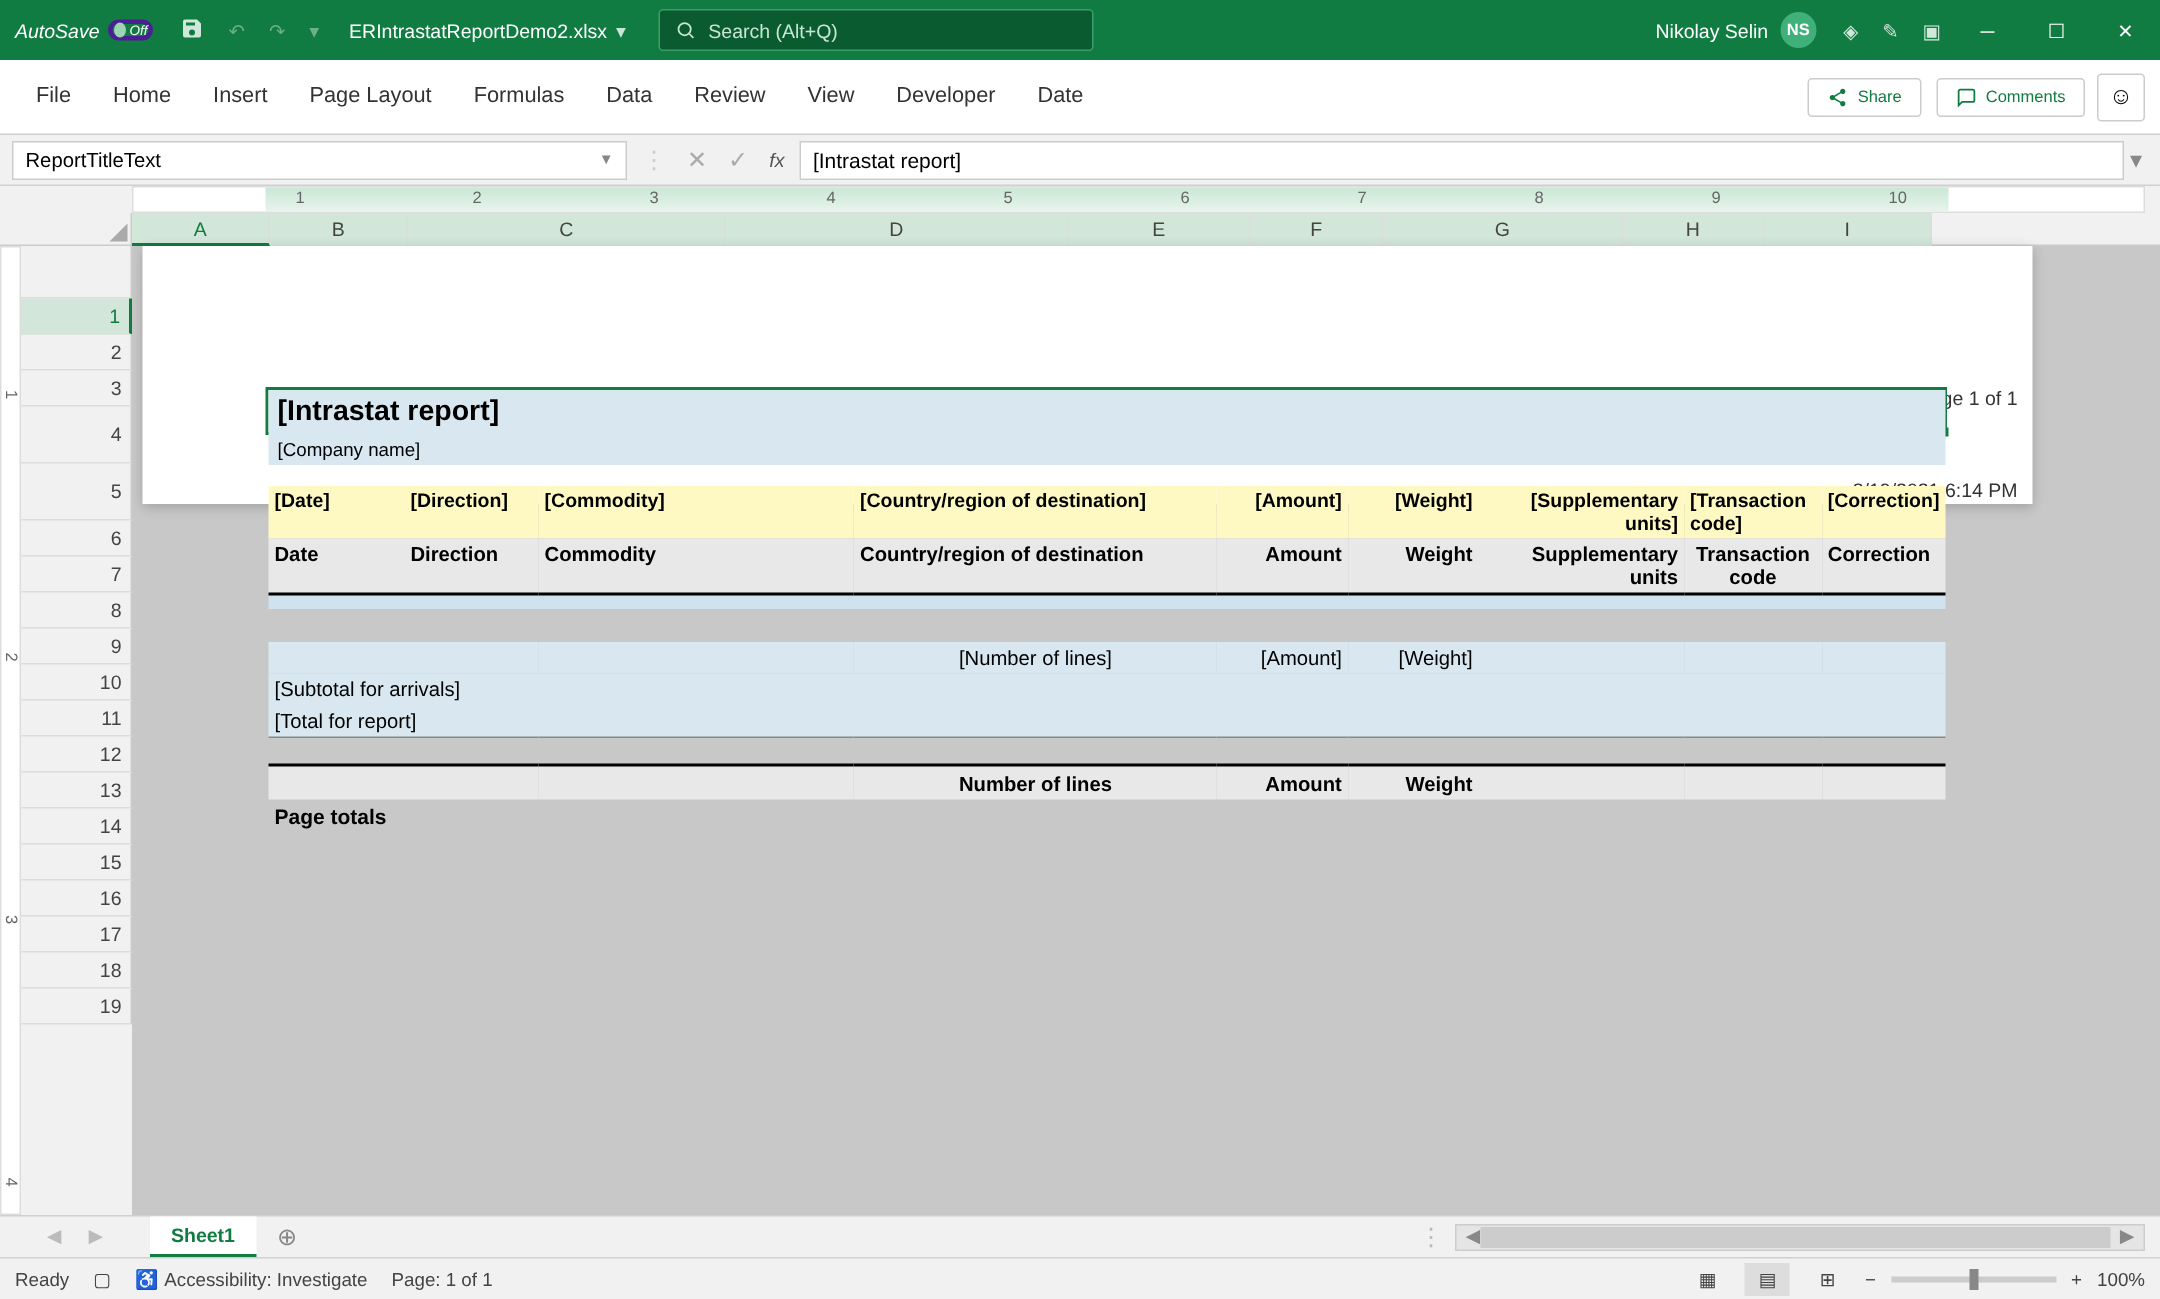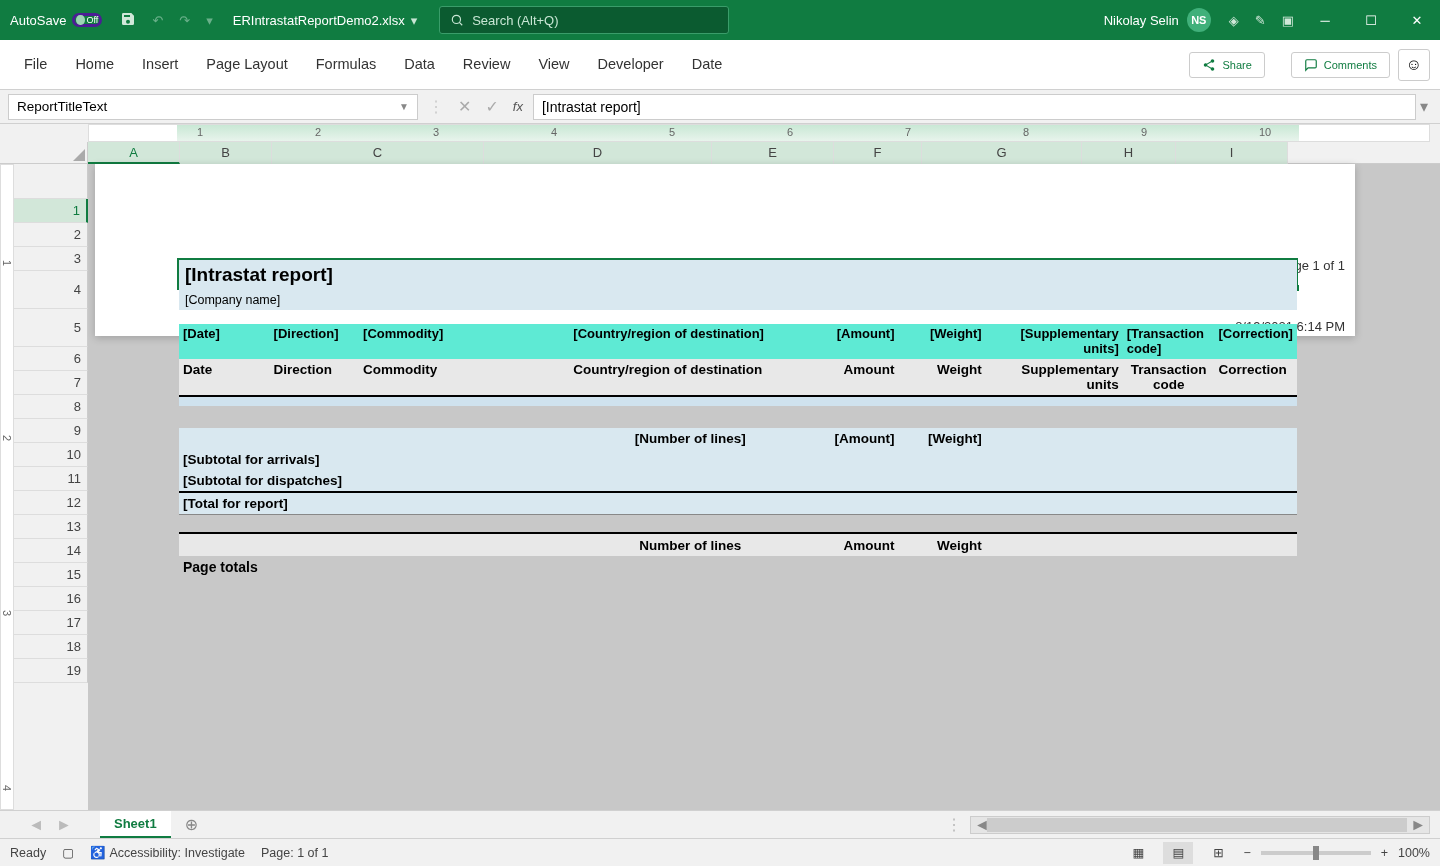--- a/index.html
+++ b/index.html
@@ -1,20 +1,20 @@
 <!DOCTYPE html>
 <html><head>
 <meta charset="utf-8">
 <style>
 * { margin: 0; padding: 0; box-sizing: border-box; font-family: 'Segoe UI', Tahoma, sans-serif; }
 body { background: #f0f0f0; overflow: hidden; width: 1440px; height: 866px; position: relative; }
 
 
 .title-bar { height: 40px; background: #107c41; display: flex; align-items: center; color: #fff; font-size: 13px; }
-.title-bar .autosave { display: flex; align-items: center; padding: 0 10px; gap: 6px; }
+.title-bar .autosave { display: flex; align-items: center; padding: 0 10px; gap: 6px; font-style: italic; }
 .title-bar .toggle { width: 30px; height: 14px; border: 3px solid #4c1d95; border-radius: 8px; display: flex; align-items: center; padding: 0 1px; font-size: 9px; justify-content: flex-end; }
 .title-bar .toggle-dot { width: 10px; height: 10px; background: #9dd4b5; border-radius: 50%; margin-right: 2px; }
 .title-bar .tb-icon { padding: 0 8px; color: #d0e8d9; cursor: pointer; }
 .title-bar .tb-icon svg { width: 16px; height: 16px; fill: currentColor; }
 .title-bar .filename { flex: 0 0 auto; padding: 0 12px; display: flex; align-items: center; gap: 6px; }
 .title-bar .search { flex: 0 0 290px; height: 28px; background: #0b5b30; border: 1px solid #3a9d6a; border-radius: 3px; display: flex; align-items: center; padding: 0 10px; gap: 8px; color: #c8e6d4; margin-left: 10px; }
 .title-bar .spacer { flex: 1; }
 .title-bar .user { display: flex; align-items: center; gap: 8px; padding: 0 10px; }
 .title-bar .avatar { width: 24px; height: 24px; background: #40b07a; border-radius: 50%; display: flex; align-items: center; justify-content: center; font-size: 11px; font-weight: 600; }
 .title-bar .win-btn { width: 46px; height: 40px; display: flex; align-items: center; justify-content: center; cursor: pointer; }
@@ -68,25 +68,25 @@
 
 
 .selected-cell { position: absolute; border: 2px solid #107c41; left: 82px; top: 94px; width: 1121px; height: 32px; pointer-events: none; }
 .selected-cell::after { content: ''; position: absolute; right: -3px; bottom: -3px; width: 6px; height: 6px; background: #107c41; }
 
 
 .rpt { position: absolute; left: 84px; top: 96px; width: 1118px; }
 .rpt td { font-size: 13px; padding: 3px 4px; vertical-align: top; }
 .title-line { font-size: 19px; font-weight: 700; background: #d9e8f0; padding: 4px 6px; }
 .sub-line { background: #d9e8f0; font-size: 12.5px; padding: 3px 6px; }
-.hdr-row td { background: #5eead4; font-weight: 700; font-size: 13px; border-bottom: 2px solid #000; padding-top: 2px; }
+.hdr-row td { background: #fef9c3; font-weight: 700; font-size: 13px; border-bottom: 2px solid #000; padding-top: 2px; }
 .hdr-row.top td { border-bottom: none; }
 .data-row td { background: #e8e8e8; font-weight: 700; font-size: 13.5px; border-bottom: 2px solid #000; }
 .sep-blue { background: #cfe2ee; height: 10px; }
-.band td { background: #d9e8f0; font-weight: 700; font-size: 13.5px; }
+.band td { background: #d9e8f0; font-weight: 400; font-size: 13.5px; }
 .totals-h td { background: #e8e8e8; font-weight: 700; font-size: 13.5px; border-top: 2px solid #000; padding-top: 4px; }
 .totals-r td { font-size: 14px; font-weight: 700; padding: 3px 4px; }
 
 
 .sheet-bar { position: absolute; bottom: 28px; left: 0; right: 0; height: 28px; background: #f1f1f1; display: flex; align-items: center; border-top: 1px solid #d0d0d0; }
 .sheet-bar .nav-arrows { width: 100px; display: flex; align-items: center; justify-content: center; gap: 12px; color: #bbb; }
 .sheet-bar .sheet-tab { background: #fff; padding: 5px 14px; font-size: 13px; color: #107c41; font-weight: 600; border-bottom: 2px solid #107c41; }
 .sheet-bar .add-sheet { padding: 0 14px; color: #888; cursor: pointer; }
 .sheet-bar .h-scroll { flex: 0 0 460px; height: 18px; background: #e5e5e5; margin-left: auto; margin-right: 10px; position: relative; border: 1px solid #ccc; display: flex; align-items: center; }
 .sheet-bar .h-scroll .thumb { position: absolute; left: 16px; width: 420px; top: 1px; bottom: 1px; background: #cccccc; }
@@ -153,21 +153,21 @@
       <div class="tab">Developer</div>
       <div class="tab">Date</div>
     </div>
   <div class="spacer2"></div>
   <div class="action-btn share">
     <svg width="14" height="14" viewBox="0 0 24 24" fill="#107c41">
         <path d="M18 16c-.8 0-1.5.3-2 .8l-7-4.1c.1-.2.1-.5.1-.7s0-.5-.1-.7l7-4.1c.5.5 1.2.8 2 .8 1.7 0 3-1.3 3-3s-1.3-3-3-3-3 1.3-3 3c0 .2 0 .5.1.7l-7 4.1c-.5-.5-1.2-.8-2-.8-1.7 0-3 1.3-3 3s1.3 3 3 3c.8 0 1.5-.3 2-.8l7 4.1c-.1.2-.1.5-.1.7 0 1.7 1.3 3 3 3s3-1.3 3-3-1.3-3-3-3z"></path>
       </svg>
     <span>Share</span>
   </div>
-  <div class="action-btn comments" style="margin-left:24px">
+  <div class="action-btn comments" style="margin-left:8px">
     <svg width="14" height="14" viewBox="0 0 24 24" fill="none" stroke="#107c41" stroke-width="2">
         <path d="M21 15a2 2 0 01-2 2H7l-4 4V5a2 2 0 012-2h14a2 2 0 012 2z"></path>
       </svg>
     <span>Comments</span>
   </div>
   <div class="emoji-btn">☺</div>
 </div>
 
 <div class="formula-bar">
   <div class="name-box">
@@ -310,23 +310,20 @@
               <td style="text-align:center">[Number of lines]</td>
               <td style="text-align:right">[Amount]</td>
               <td style="text-align:right">[Weight]</td>
               <td></td>
               <td></td>
               <td></td>
         </tr>
         <tr class="band">
               <td colspan="9">[Subtotal for arrivals]</td>
             </tr>
-        <tr class="band" style="border-bottom:2px solid #000">
-              <td colspan="9">[Subtotal for dispatches]</td>
-            </tr>
         <tr class="band" style="border-bottom:1px solid #888">
               <td colspan="9">[Total for report]</td>
             </tr>
         <tr>
               <td colspan="9" style="height:18px;border-bottom:2px solid #000"></td>
             </tr>
         <tr class="totals-h" style="border-top:none">
           <td></td>
               <td></td>
               <td></td>

